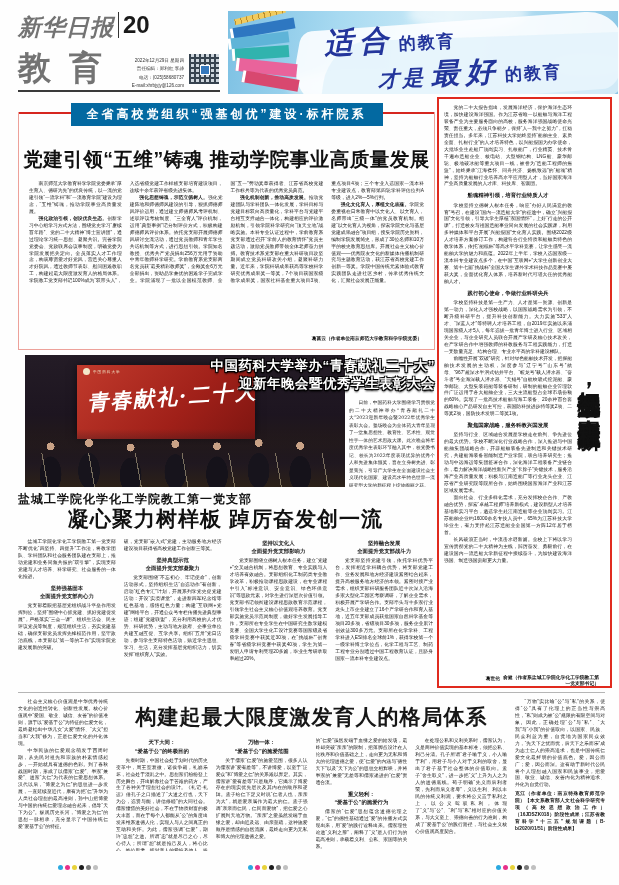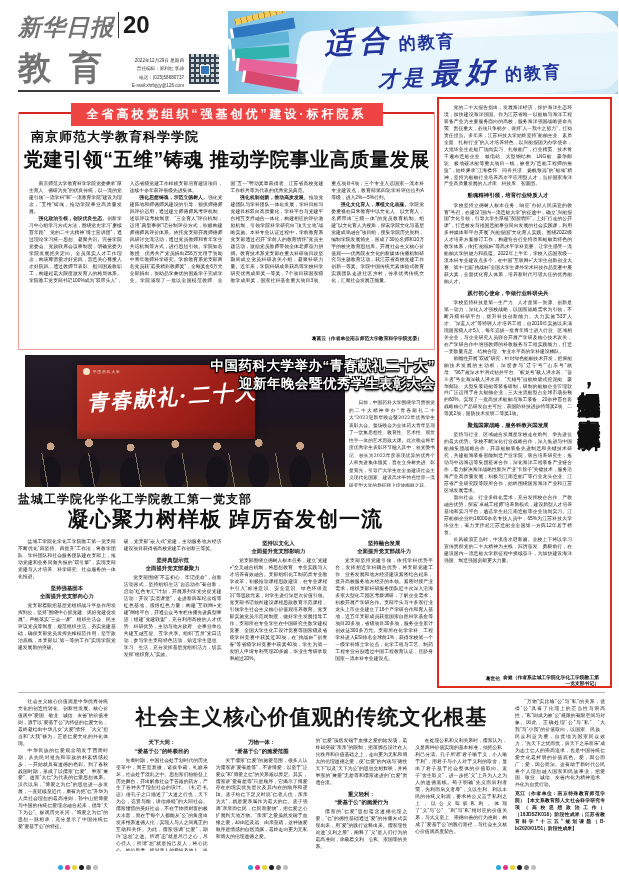--- a/index.html
+++ b/index.html
@@ -41,21 +41,21 @@
   .bt-mid{font-family:"DejaVu Serif",serif;font-style:italic;font-weight:bold;font-size:21px;letter-spacing:3px;}
   .bt-small{font-weight:bold;font-size:17px;letter-spacing:2px;}
   
   .bodytext{font-size:4.8px;line-height:1.45;text-align:justify;color:#161616;}
   .bodytext p{margin:0;text-indent:2em;}
   .sh{font-weight:bold;text-align:center;font-size:5.4px;line-height:1.5;margin:3px 0;text-indent:0;}
   
   .a1{position:absolute;left:18px;top:112px;width:415px;height:236px;border:1px solid #eda19a;}
   .tagrow{position:absolute;top:-10px;left:0;width:100%;height:20px;}
   .tagline{position:absolute;top:9px;left:0;right:0;height:2px;background:#d6261f;}
-  .tagpill{position:relative;margin:0 auto;width:max-content;background:#ef4444;color:#fff;
+  .tagpill{position:relative;margin:0 auto;width:max-content;background:#0369a1;color:#fff;
            font-size:12px;font-weight:bold;letter-spacing:3px;padding:3px 16px;}
   .a1-kicker{position:absolute;left:12px;top:15px;font-size:13px;font-weight:bold;letter-spacing:1px;}
   .a1-headline{position:absolute;left:0;top:33px;width:100%;text-align:center;font-size:19.5px;
                font-weight:900;letter-spacing:0.5px;}
   .a1-body{position:absolute;left:10px;top:68px;width:395px;height:158px;overflow:hidden;
            column-count:4;column-gap:8px;}
   .a1-author{position:absolute;right:12px;bottom:8px;background:#fff;font-size:4.8px;font-weight:bold;}
   
   .a3{position:absolute;left:437px;top:97px;width:175px;height:591px;border:2.5px solid #e02a1e;
       box-sizing:border-box;background:#fff;}
@@ -164,21 +164,20 @@
       <span class="bt-big">最好</span>
       <span class="bt-small">的教育</span>
     </div>
   </div>
 
   <section class="a1">
     <div class="tagrow">
       <div class="tagline"></div>
       <div class="tagpill">全省高校党组织“强基创优”建设·标杆院系</div>
     </div>
-    <div class="a1-kicker">南京师范大学教育科学学院</div>
     <div class="a1-headline">党建引领“五维”铸魂 推动学院事业高质量发展</div>
     <div class="a1-body bodytext">
       <p>南京师范大学教育科学学院党委秉承“厚生育人、德研为先”的优良传统，以一流的党建引领“一流学科”和“一流教育学院”建设为理念，“五维”铸魂，推动学院事业高质量发展。</p>
       <p><b>强化政治引领，创设优良生态。</b><span>创新学习中心组学习方式方法，围绕党史学习“赓续百年路”、党的二十大精神“博士宣讲团”，通过理论学习统一思想、凝聚共识。完善学院党委会、党政联席会议事制度，明确党委为学院发展把关定向。全员落实人才工作理念，构筑尊贤爱才好党风，营造关心尊重人才好院风，通过教师节表彰、慰问困难教职工，构建起最大限度激发育人的格局体系。学院教工党支部书记100%成为“双带头人”，入选省级党建工作样板支部培育建设项目，连续十余年获评省级先进集体。</span></p>
       <p><b>强化思想铸魂，示范立德树人。</b><span>强化党建阵地和师德师风建设的引导，狠抓师德师风评价运用，通过建立师德师风考评机制、述职评议考核制度、“三全育人”评价机制，运用“典型事例”记分制评价方式，积极构建师德师风评价体系。依托党支部开展师德师风研讨交流活动，通过党员教师和青年学生共话机制等方式，进行思想引领。学院知名教授、优秀共产党员捐出256万元用于资助中青年教师科学研究。学前教育系党支部两名党员获“最美精彩教师奖”，全额奖金6万元全部捐出，资助品学兼优的困难学子完成学业。学院涌现了一批以全国模范教师、全国“五一”劳动奖章获得者、江苏省高校党建工作标兵等为代表的优秀党员典范。</span></p>
       <p><b>强化机制创新，推动高质发展。</b><span>推动党建团队与学科团队一体化发展，学科目标与党建目标双向高质量化，学科平台与党建平台相互支撑融合一体化，构建相应的评价激励机制，引领学院科学研究向“顶天立地”战略实施。本科专业认证过程中，学前教育系党支部通过召开“学前人的教育情怀”党员主题活动，激励党员教师带领全体老师奋力拼搏。教育技术系党支部在重大科研项目攻坚期间成立党员科研攻关小组，凝聚科研力量。近年来，学院科研成果获高等学校科学研究优秀成果奖一等奖，7个项目获国家级教学成果奖，国家社科基金重大项目3项、重点项目4项；三个专业入选国家一流本科专业建设点，教育部第四轮学科评估位列A等级，进入2%—5%行列。</span></p>
       <p><b>强化文化育人，厚植文化底蕴。</b><span>学院党委重视在日常教育中以文化人、以文育人，名师带出“三级一体”的党员教育机制。组建“以文化育人为视角，探索学院文化与基层党建成果融合”项目组，搜集学院历史资料，编制学院发展简史，形成了30位名师和10万字的校史教育思想库。开展社会主义核心价值观——优秀院友文化的新媒体传播机制研究与主题教育活动，获江苏省高校党建工作创新一等奖。学院中国传统元素体验式教育实践团队走进社区乡村，传承优秀传统文化，汇聚社会发展正能量。</span></p>
     </div>
     <div class="a1-author">葛菖云（作者单位南京师范大学教育科学学院党委）</div>
   </section>
@@ -256,21 +255,21 @@
   <div class="a2-author">俞健（作者系盐城工学院化学化工学院教工第一党支部书记）</div>
 
   <div class="divider"></div>
 
   <section class="a4 bodytext">
     <div class="side">
       <p>社会主义核心价值观是中华优秀传统文化的创造性转化、创新性发展。核心价值观中“爱国、敬业、诚信、友善”的价值准则，源于以“爱基于公”为特征的仁爱文化，最终凝结出中华儿女“大爱”情怀、“大义”担当和“大我”修为，正是仁爱文化的外化体现。</p>
       <p>中华民族的仁爱观念萌发于西周时期，从先民对祖先和宗族的朴素情感起步，一开始就具有道德的色彩。到了春秋战国时期，形成了以儒家“仁爱”、墨家“兼爱”、道家“大仁”为代表的仁爱思想体系。汉代以后，“博爱之为仁”的思想进一步发展，一直延续至近代，康有为把“仁”升华为人类社会理想的最高准则，孙中山把博爱与中国的传统仁爱理念融合起来，倡导“天下为公”。纵观历史长河，“博爱之为仁”的思想一脉相承，充分显示了中国传统仁爱“爱基于公”的特征。</p>
     </div>
     <div class="a4-mid">
-      <div class="a4-headline">社会主义核心价值观的传统文化根基</div>
+      <div class="a4-headline">构建起最大限度激发育人的格局体系</div>
       <div class="a4-cols">
         <div class="col">
           <div class="sh" style="margin-top:0">
             <span style="display:block">天下大同：</span>
             <span style="display:block">“爱基于公”的终极目的</span>
           </div>
           <p>先秦时期，中国社会处于划时代的历史变革中，周王室衰微，诸侯争霸，礼崩乐坏，社会处于混乱之中。思想家们纷纷登上历史舞台，开出解救社会于苦难的药方，产生了各种关于理想社会的设计。《礼记·礼运》借孔子之口描述了“大道之行也，天下为公，选贤与能，讲信修睦”的大同社会。儒家憧憬的美好社会，不在于物质财富的极大丰富，而在于每个人都能从“公”的角度出发来维系道德人伦，实现人与人之间真正的互助和关怀。为此，儒家强调“仁爱”，期许“忠恕”之道。所谓“忠”就是尽己之心，尽心待人；所谓“恕”就是推己及人，将心比心、换位思考，把对亲人的爱推及他人、推及社会。</p>
         </div>
         <div class="col">
           <div class="sh" style="margin-top:0">

